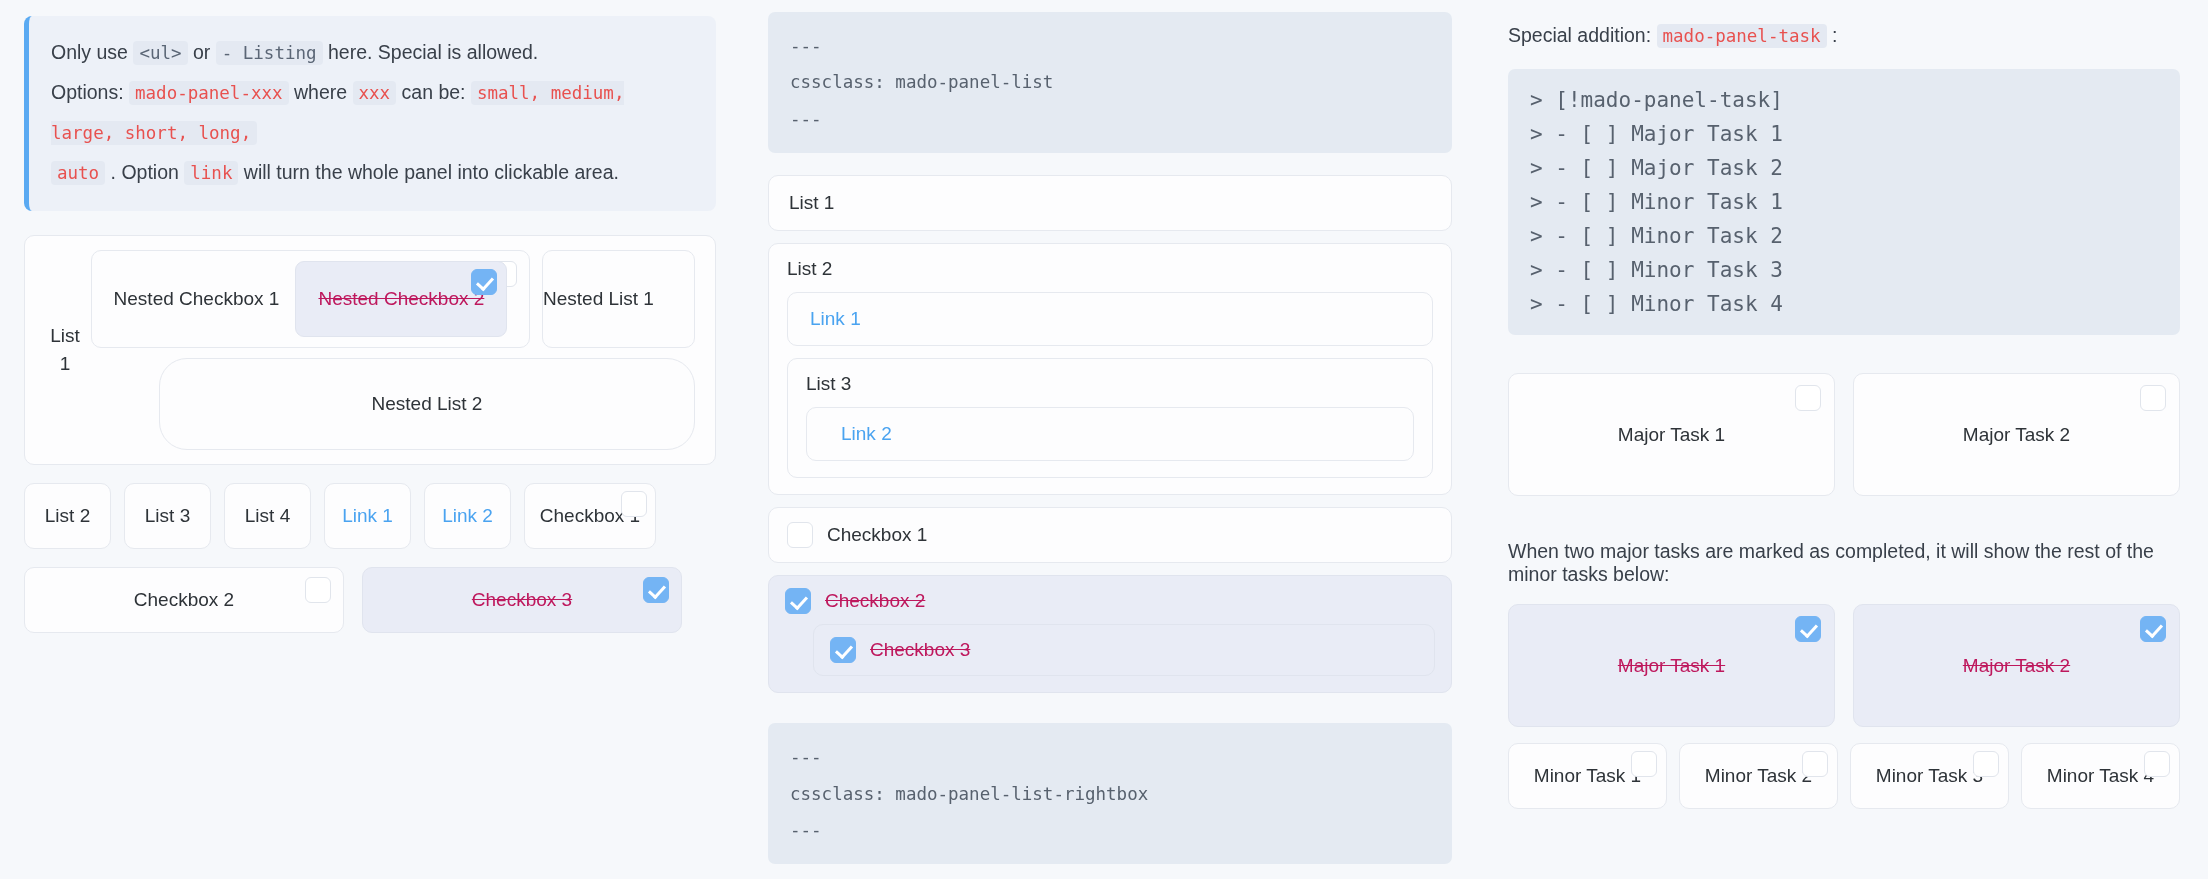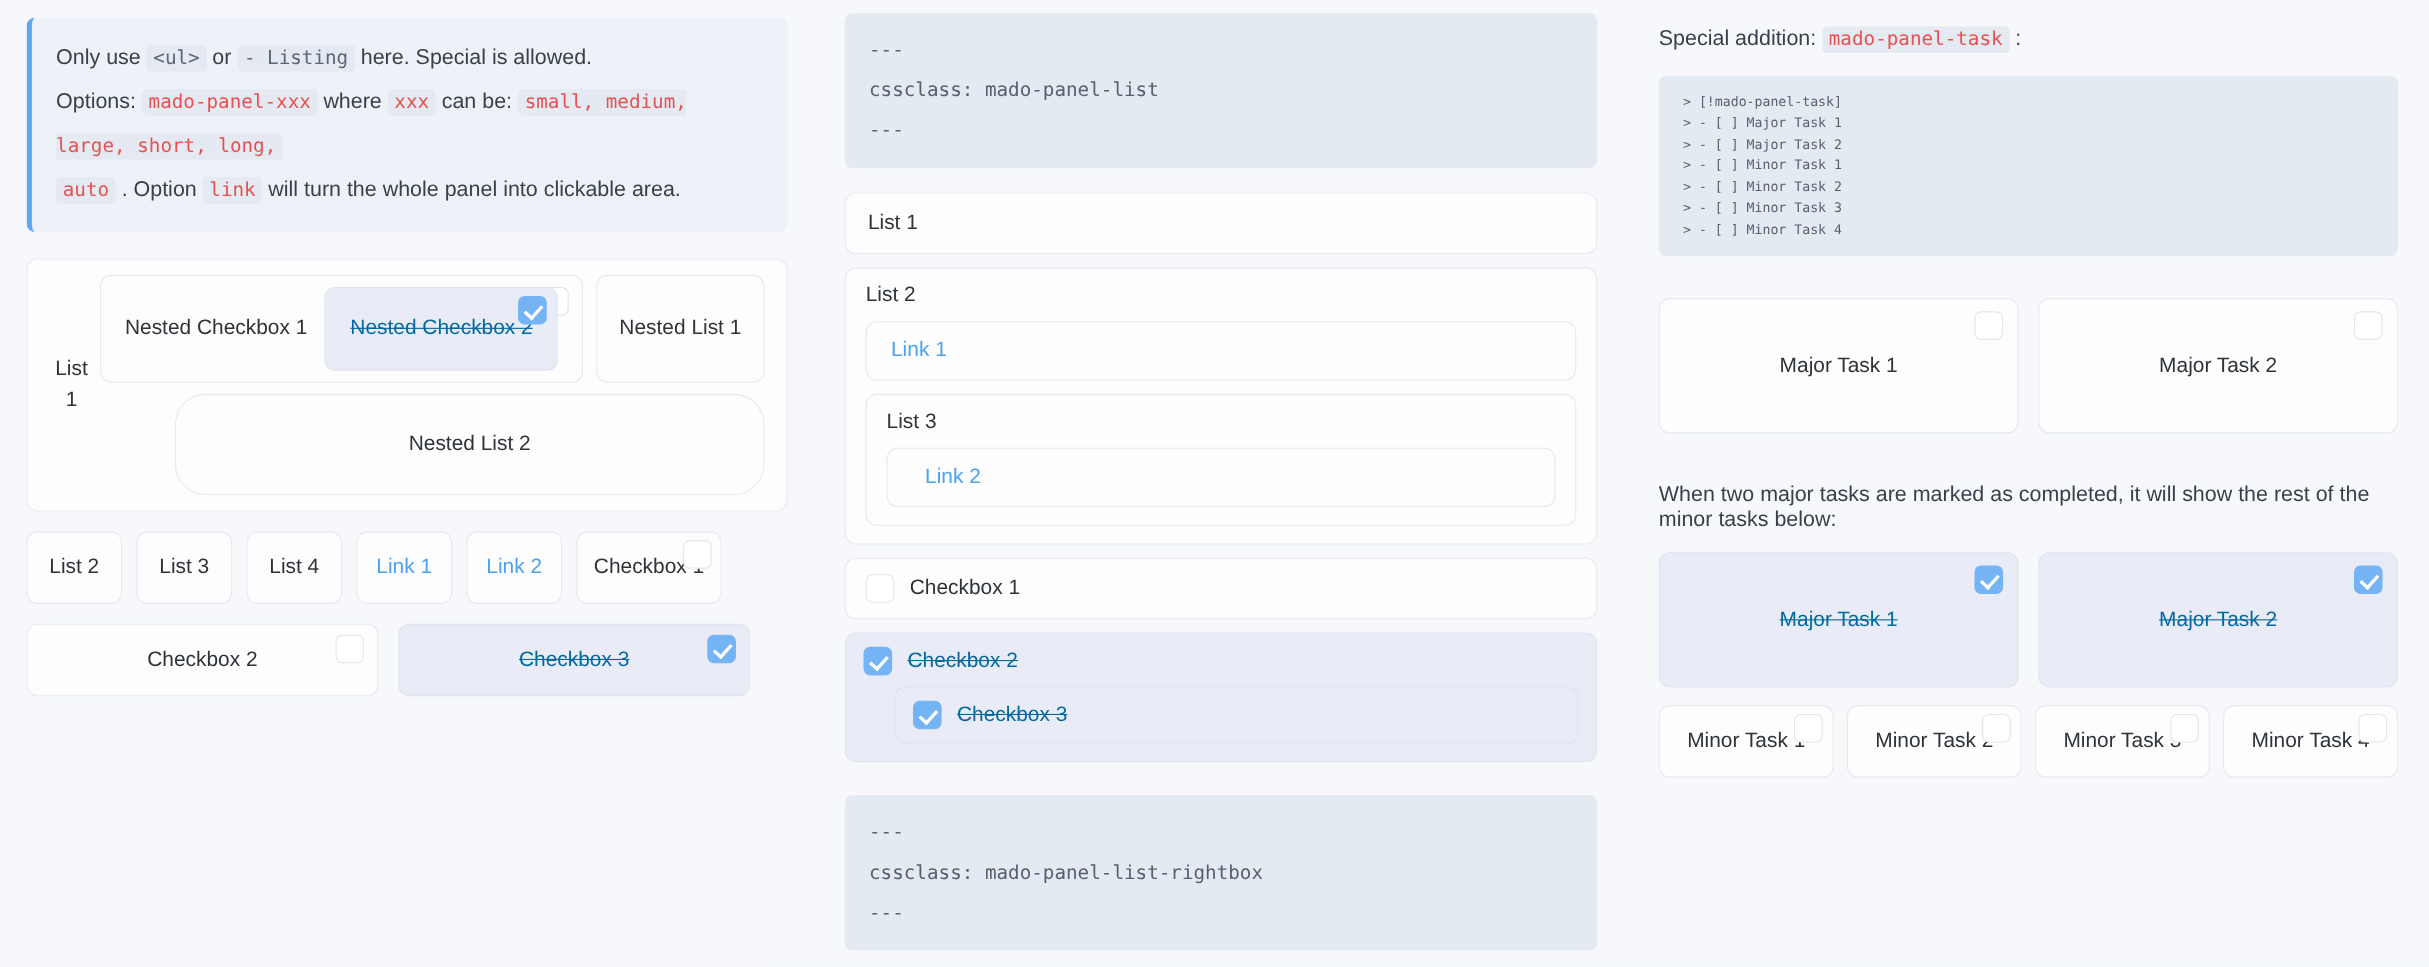--- a/index.html
+++ b/index.html
@@ -48,21 +48,21 @@
     background: #fdfdfe;
     border: 1px solid #e6e9ef;
     border-radius: 10px;
     position: relative;
   }
   .panel.done {
     background: #e9ecf6;
     border-color: #e0e4ee;
   }
   .lbl { font-size: 19px; color: #2e3338; }
-  .lbl.done { color: #0369a1; text-decoration: line-through; }
+  .lbl.done { color: #be185d; text-decoration: line-through; }
   .lbl.link { color: #4aa3f0; }
 
   
   .cb {
     width: 26px; height: 26px;
     border: 1.5px solid #e1e5ec;
     border-radius: 6px;
     background: #fff;
     flex: 0 0 auto;
   }
@@ -99,21 +99,21 @@
   }
   .nl1box .cb-tr { position: absolute; top: 10px; right: 12px; }
   .nc1 { font-size: 19px; line-height: 1.45; margin-right: 10px; }
   .nc2 {
     flex: 1; max-width: 212px; height: 76px;
     display: flex; align-items: center; justify-content: center;
     position: relative; border-radius: 9px;
     margin-left: 6px;
   }
   .nc2 .cb-tr { position: absolute; top: 7px; right: 9px; }
-  .nlist1 { width: 153px; display: flex; align-items: center; justify-content: center; }
+  .nlist1 { width: 153px; display: flex; align-items: center; }
   .nlist2 { height: 100px; display: flex; align-items: center; justify-content: center; margin-left: 68px; border-radius: 28px; }
 
   .chip-row { display: flex; gap: 13px; margin-top: 18px; }
   .chip {
     width: 87px; height: 66px;
     display: flex; align-items: center; justify-content: center;
     position: relative; font-size: 19px;
   }
   .chip.wide { width: 132px; }
   .chip .cb-tr { position: absolute; top: 7px; right: 8px; }
@@ -132,21 +132,21 @@
   .codeblk {
     background: #e4eaf2;
     border-radius: 7px;
     padding: 16px 22px;
     font-family: "DejaVu Sans Mono", monospace;
     font-size: 17.5px;
     line-height: 2.08;
     color: #57616e;
     white-space: pre;
   }
-  .codeblk.sm { font-size: 12px; line-height: 1.62; padding: 14px 22px; }
+  .codeblk.sm { font-size: 21px; line-height: 1.62; padding: 14px 22px; }
 
   
   .m-stack { margin-top: 22px; display: flex; flex-direction: column; gap: 12px; }
   .mrow { padding: 16px 20px; font-size: 19px; }
   .mrow-inner { padding: 14px 18px 16px 18px; }
   .mnest { margin-top: 12px; display: flex; flex-direction: column; gap: 12px; }
   .mlink { padding: 15px 22px; font-size: 19px; }
   .mcheck { display: flex; align-items: center; gap: 14px; padding: 14px 18px; font-size: 19px; }
   .mcheck-nested { padding: 12px 16px; margin-top: 10px; }
 

